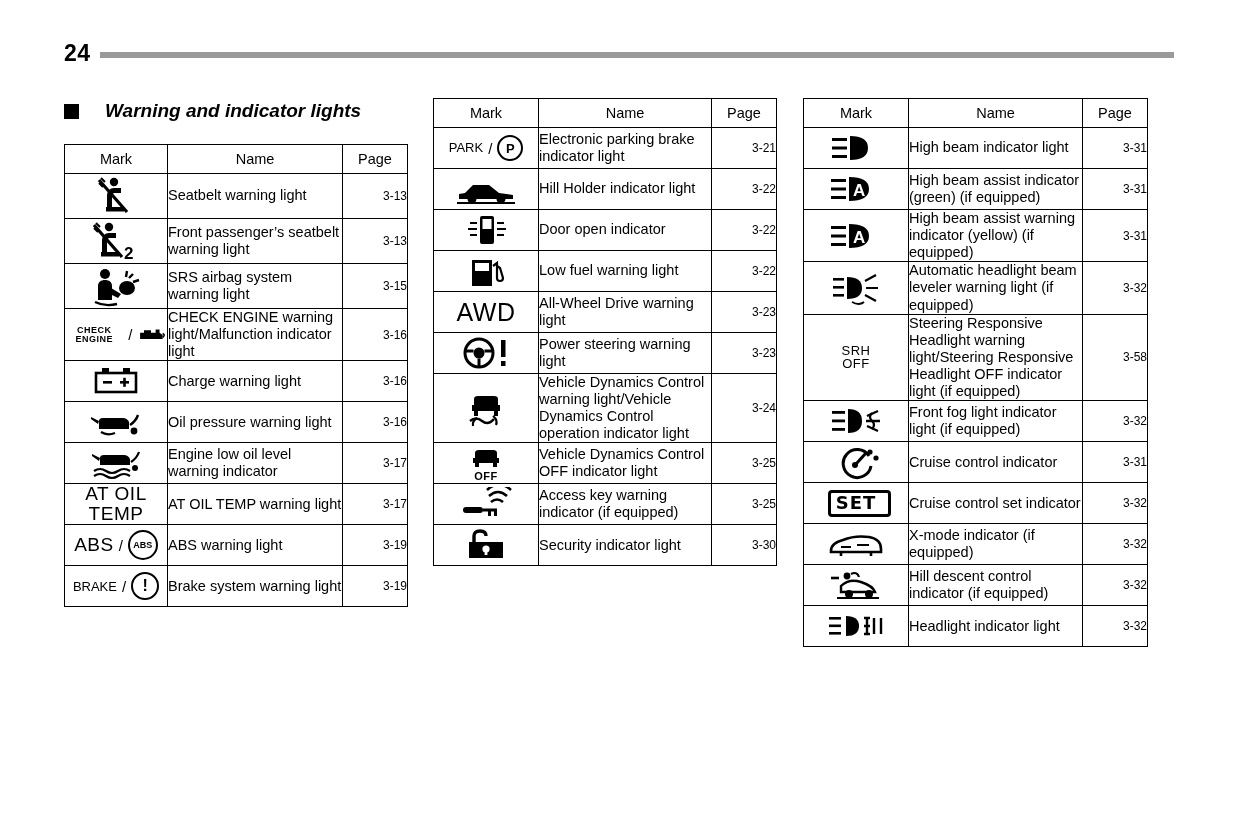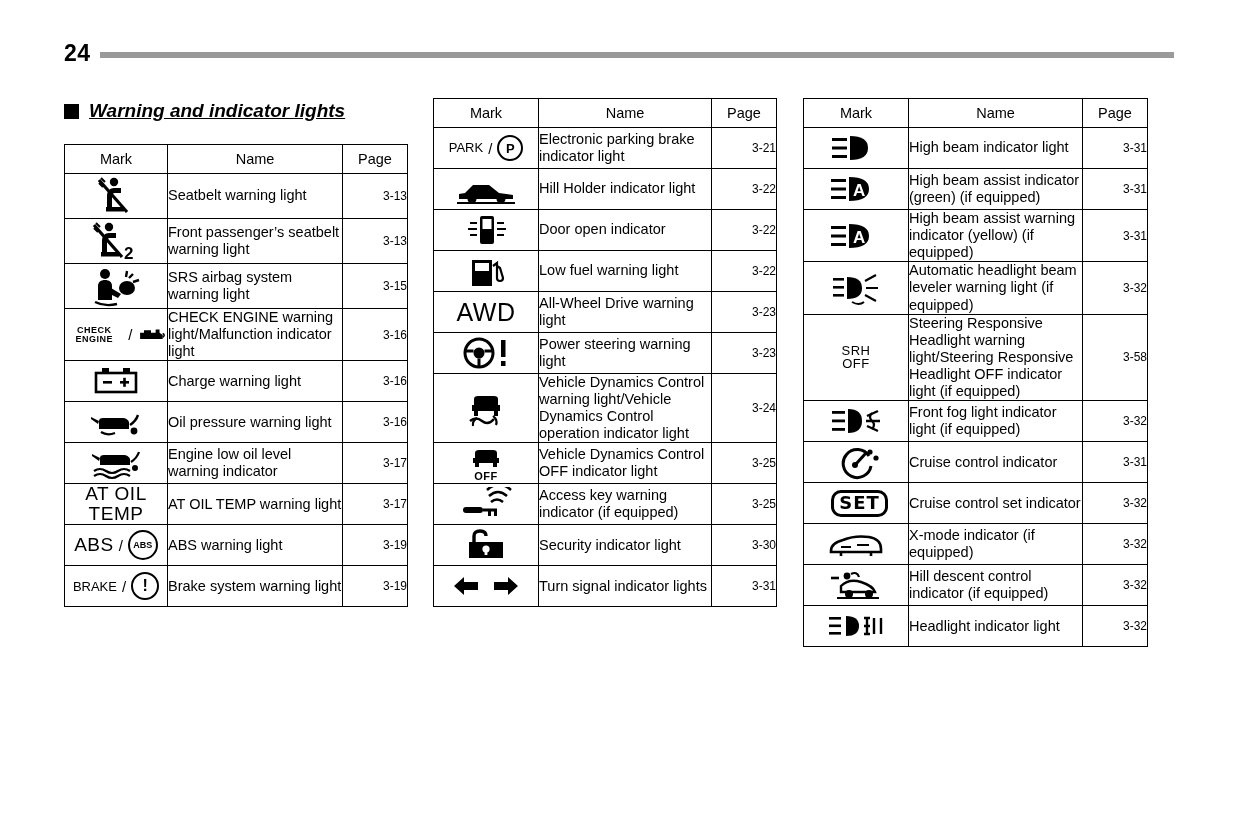--- a/index.html
+++ b/index.html
@@ -46,22 +46,21 @@
   }
 
   
   .section-title {
     position: absolute;
     left: 64px;
     top: 100px;
     width: 345px;
     display: flex;
     align-items: center;
-    gap: 10px;
-    text-decoration: underline;
+    gap: 26px;
   }
   .section-title .sq {
     width: 15px;
     height: 15px;
     background: #000;
     display: inline-block;
   }
   .section-title .txt {
     font-size: 19px;
     font-weight: bold;
@@ -139,22 +138,22 @@
   }
   .mark-text.tiny {
     font-size: 9px;
     font-weight: bold;
     line-height: 1;
   }
   .slash { font-size: 15px; }
   svg { display: block; }
   .setbox {
     border: 3px solid #000;
-    border-radius: 10px;
-    padding: 1px 5px 2px 5px;
+    border-radius: 4px;
+    padding: 1px 12px 2px 5px;
     font-size: 18px;
     font-weight: bold;
     font-family: "DejaVu Sans", sans-serif;
     letter-spacing: 1px;
     line-height: 1;
     margin-left: 7px;
   }
   .circ-abs {
     width: 26px; height: 26px;
     border: 2px solid #000;
@@ -516,34 +515,20 @@
               <path d="M11 14 L11 8 Q11 3 17 3 Q23 3 23 8" fill="none" stroke="#000" stroke-width="3.4"></path>
               <circle cx="23" cy="21" r="3.6" fill="#fff"></circle>
               <rect x="21.6" y="21" width="2.8" height="6" fill="#fff"></rect>
             </svg>
           </div>
         </td>
         <td class="c-name">Security indicator light</td>
         <td class="c-page">3-30</td>
       </tr>
 
-      <tr>
-        <td class="c-mark">
-          <div class="mark-wrap" style="gap:12px;">
-            <svg width="28" height="22" viewBox="0 0 28 22">
-              <path d="M2 11 L12 2 L12 7 L26 7 L26 15 L12 15 L12 20 Z" fill="#000"></path>
-            </svg>
-            <svg width="28" height="22" viewBox="0 0 28 22">
-              <path d="M26 11 L16 2 L16 7 L2 7 L2 15 L16 15 L16 20 Z" fill="#000"></path>
-            </svg>
-          </div>
-        </td>
-        <td class="c-name">Turn signal indicator lights</td>
-        <td class="c-page">3-31</td>
-      </tr>
     </tbody>
   </table>
 
   <table class="lights" id="table-3">
     <colgroup>
         <col class="col-mark">
         <col class="col-name">
         <col class="col-page">
       </colgroup>
     <thead>

